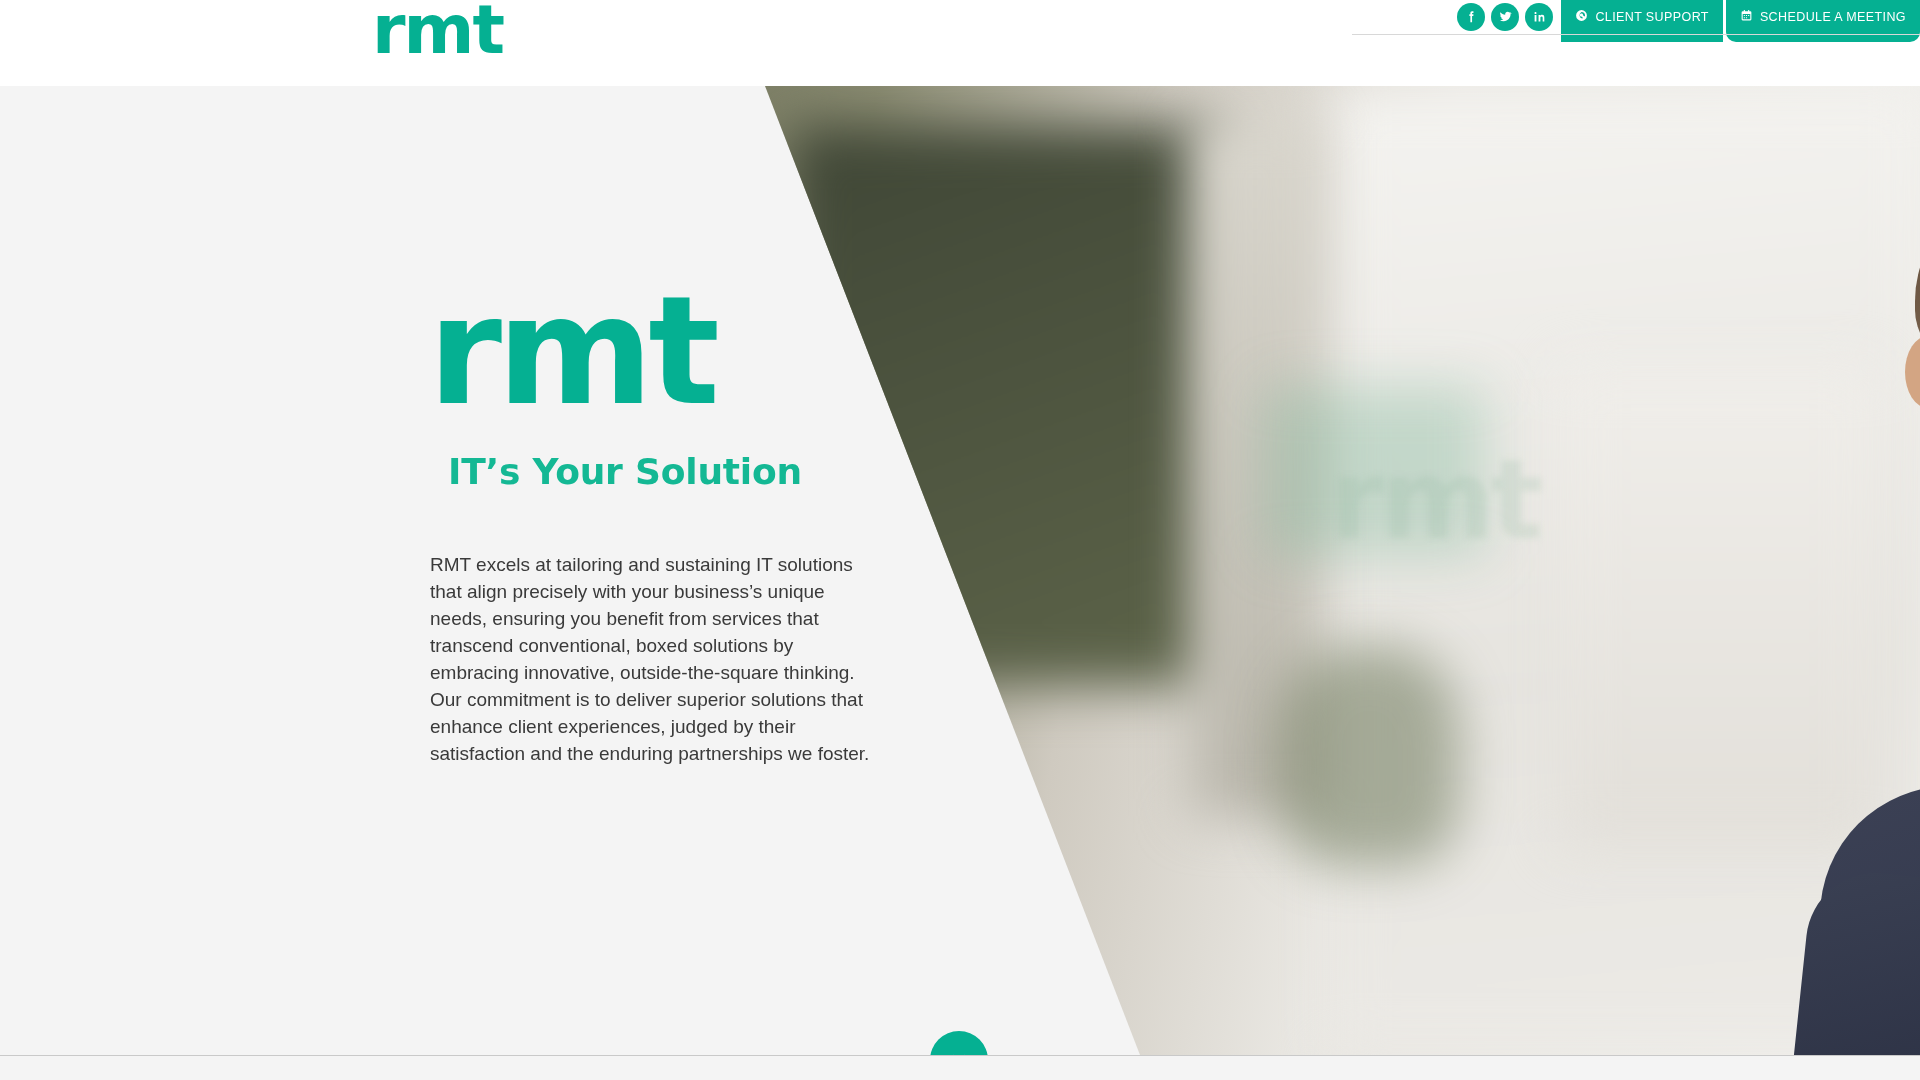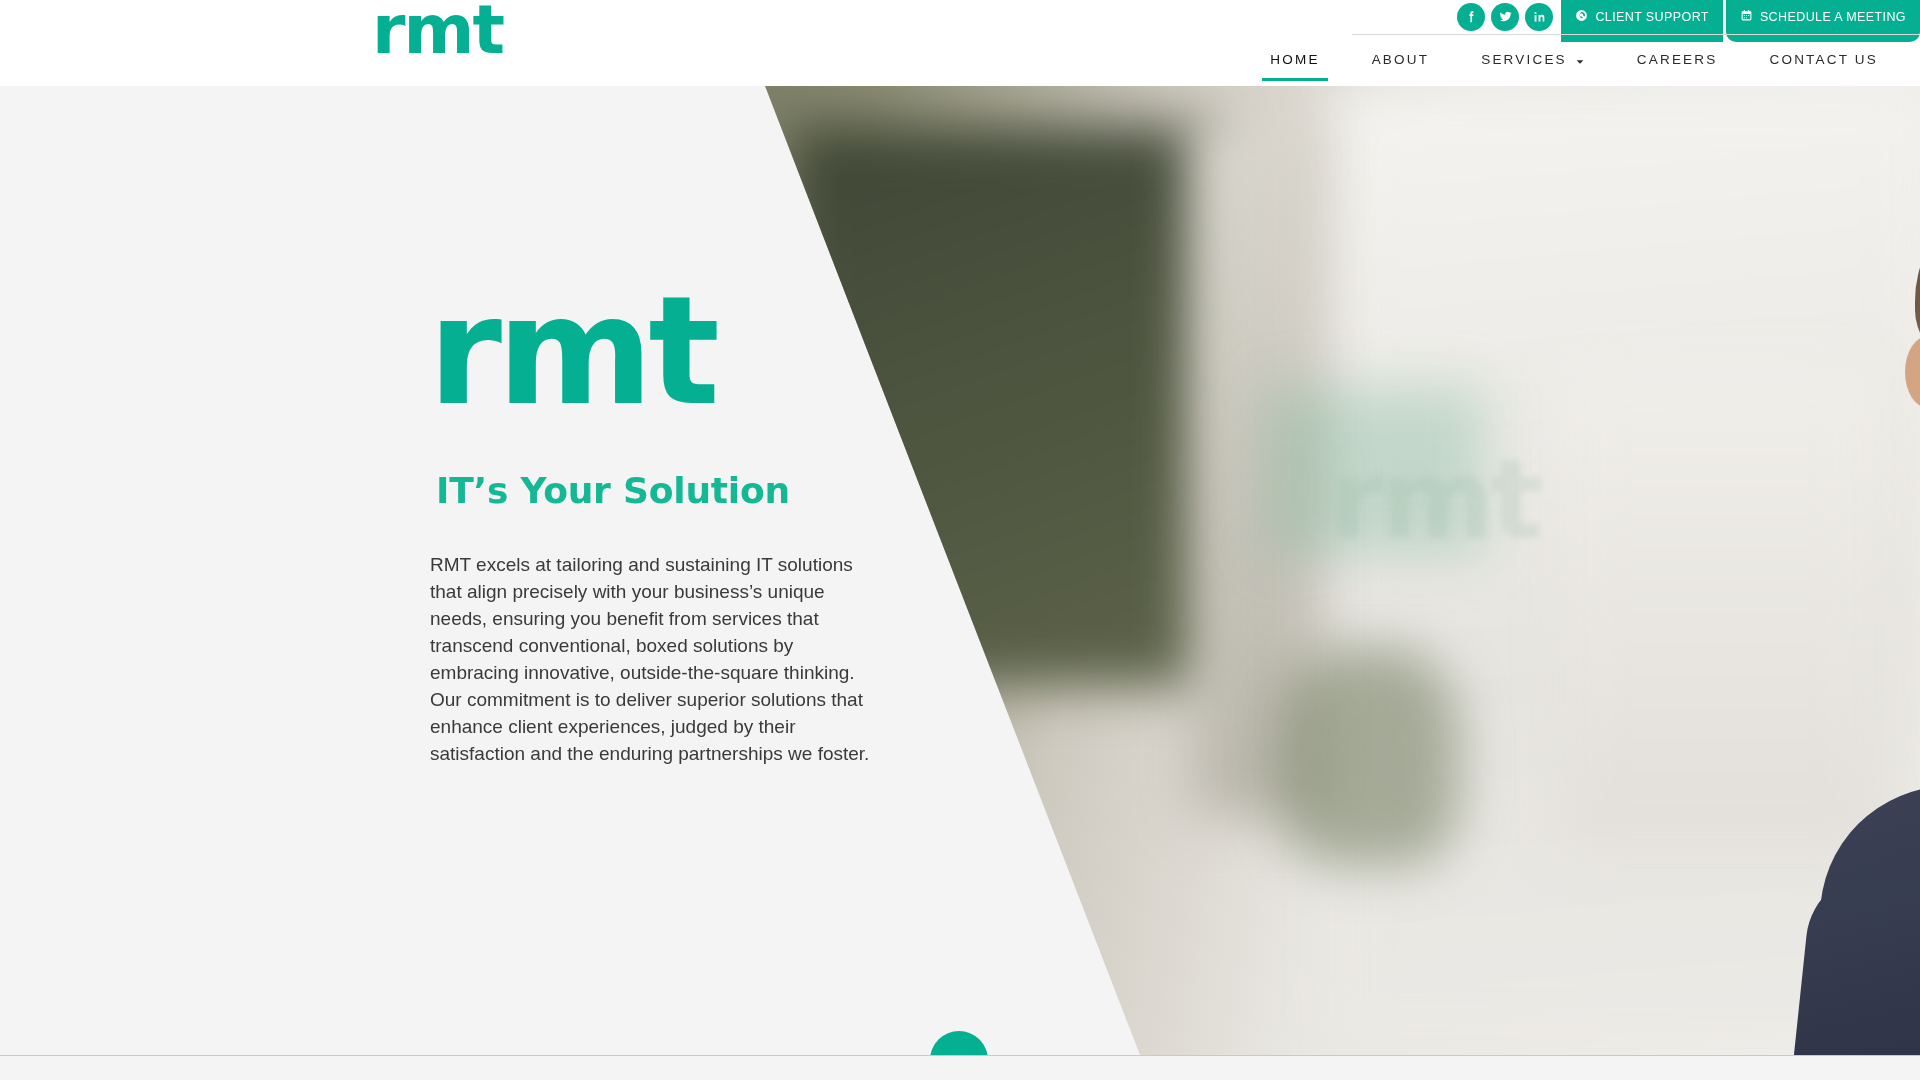--- a/index.html
+++ b/index.html
@@ -127,25 +127,24 @@
 
   
   .hero-text { position:absolute; left:428px; top:0; width:460px; }
   .hero-logo {
     position:absolute; left:0px; top:190px;
     font-size:150px; font-weight:700; letter-spacing:-5px;
     color:#05b092; line-height:1;
     font-family:"DejaVu Sans", sans-serif;
   }
   .hero-tag {
-    position:absolute; left:8px; top:365px;
+    position:absolute; left:20px; top:365px;
     font-size:36px; font-weight:700; color:#14b894;
     letter-spacing:-0.2px;
     font-family:"DejaVu Sans", sans-serif;
-    margin-top:19px;
   }
   .hero-body {
     position:absolute; left:2px; top:465px; width:442px;
     font-size:19px; line-height:27px; color:#3a3a3a;
     font-family:"Liberation Sans", sans-serif;
   }
 
   .scrolldown {
     position:absolute; left:930px; top:945px;
     width:58px; height:58px; border-radius:50%;
@@ -199,42 +198,20 @@
         <svg viewBox="0 0 24 24">
             <path d="M7 2v2H5a2 2 0 00-2 2v13a2 2 0 002 2h14a2 2 0 002-2V6a2 2 0 00-2-2h-2V2h-2v2H9V2H7zM5 9h14v10H5V9zm2 2v2h2v-2H7zm4 0v2h2v-2h-2zm4 0v2h2v-2h-2zM7 15v2h2v-2H7zm4 0v2h2v-2h-2z"></path>
           </svg>
       </span>
       <span>SCHEDULE A MEETING</span>
     </button>
   </div>
 
   <div class="navrule"></div>
 
-  <nav class="nav">
-    <div class="navitem active">
-      <span>HOME</span>
-    </div>
-    <div class="navitem">
-      <span>ABOUT</span>
-    </div>
-    <div class="navitem">
-      <span>SERVICES</span>
-      <span class="chev">
-        <svg viewBox="0 0 24 24">
-            <path d="M12 16L4 8h16z"></path>
-          </svg>
-      </span>
-    </div>
-    <div class="navitem">
-      <span>CAREERS</span>
-    </div>
-    <div class="navitem">
-      <span>CONTACT US</span>
-    </div>
-  </nav>
 </div>
 
 <div class="hero">
 
   <div class="hero-photo">
     <div class="bg-shape bg-a"></div>
     <div class="bg-shape bg-c"></div>
     <div class="bg-shape bg-b"></div>
     <div class="bg-shape bg-e"></div>
     <div class="bg-shape bg-d"></div>

